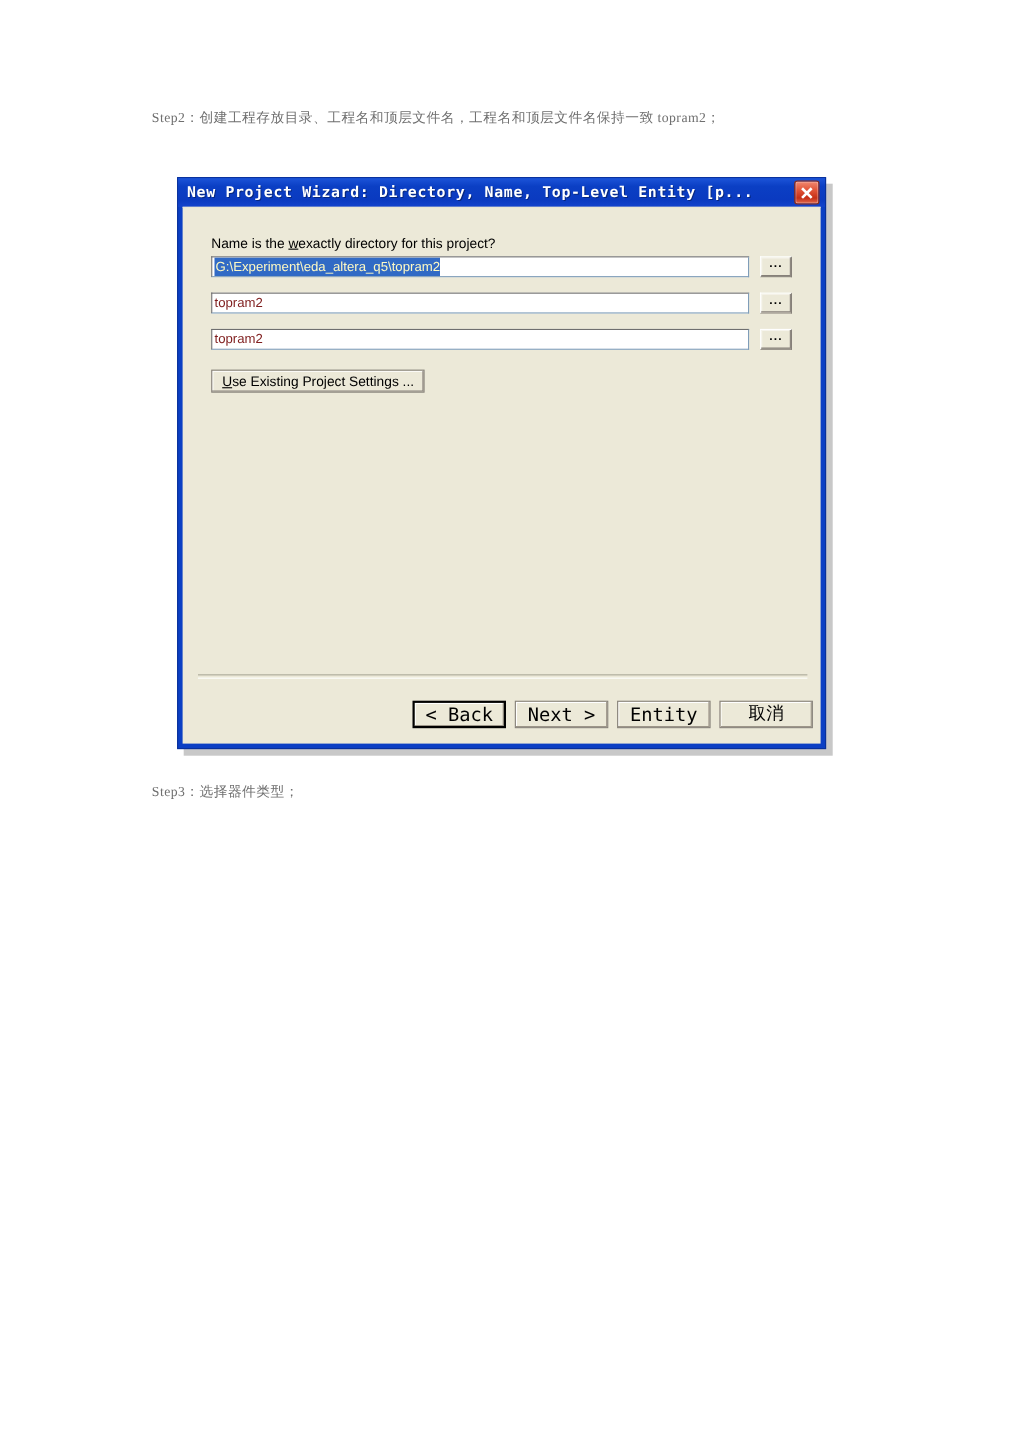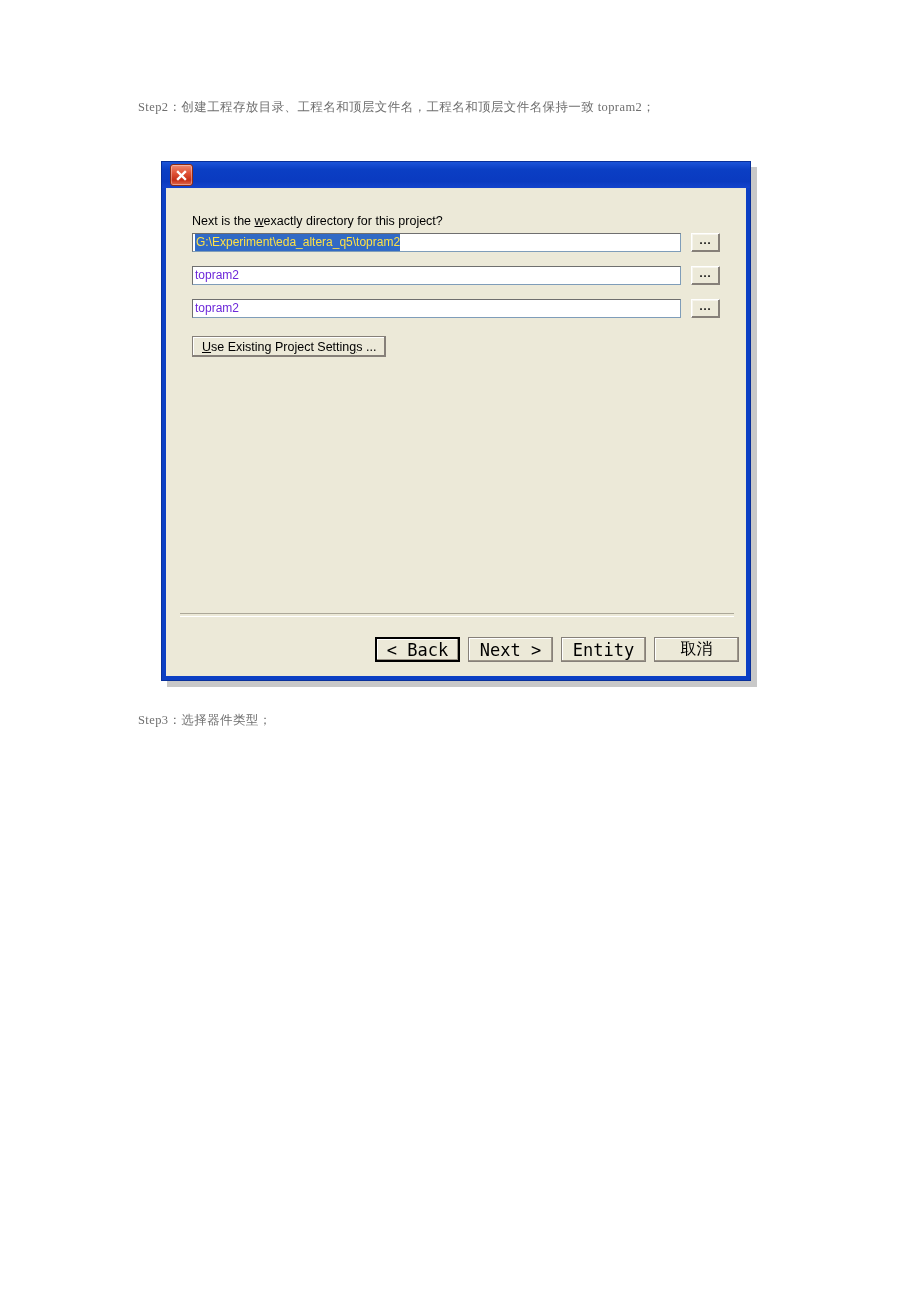--- a/index.html
+++ b/index.html
@@ -125,27 +125,27 @@
     border-left-color: #6f6f6f;
     box-sizing: border-box;
     display: flex;
     align-items: center;
     padding: 0 2px;
     overflow: hidden;
   }
   .input-value {
     font-family: "Liberation Sans", sans-serif;
     font-size: 12px;
-    color: #6d28d9;
+    color: #7f1d1d;
     white-space: nowrap;
     line-height: 15px;
   }
   .input-value.selected {
     background: #316ac5;
-    color: #fde047;
+    color: #fef9c3;
     padding: 1px 0 1px 1px;
     text-align: center;
   }
   .browse-btn {
     width: 29px;
     height: 19px;
     margin-left: 10px;
     box-sizing: border-box;
     background: #ece9d8;
     border: 1px solid #868079;
@@ -229,33 +229,34 @@
 </head>
 <body>
 
 <div class="doc-line" id="step2-line">Step2：创建工程存放目录、工程名和顶层文件名，工程名和顶层文件名保持一致 topram2；</div>
 
 <div class="dialog-shadow"></div>
 
 <div class="dialog">
 
   <div class="titlebar">
+    <div class="title-text">New Project Wizard: Directory, Name, Top-Level Entity [p...</div>
     <div class="close-btn">
       <svg width="13" height="13" viewBox="0 0 13 13" aria-hidden="true">
         <path d="M3 3 L10 10 M10 3 L3 10" stroke="#ffffff" stroke-width="2.4" stroke-linecap="square" fill="none"></path>
       </svg>
     </div>
   </div>
 
   <div class="client">
 
     <div class="form-area">
 
       
-      <p class="q-label"><span>Next is the </span><u>w</u><span>exactly directory for this project?</span></p>
+      <p class="q-label"><span>Name is the </span><u>w</u><span>exactly directory for this project?</span></p>
       <div class="field-row">
         <div class="text-input">
           <span class="input-value selected">G:\Experiment\eda_altera_q5\topram2</span>
         </div>
         <div class="browse-btn">...</div>
       </div>
 
       
       <div class="field-row">
         <div class="text-input">

